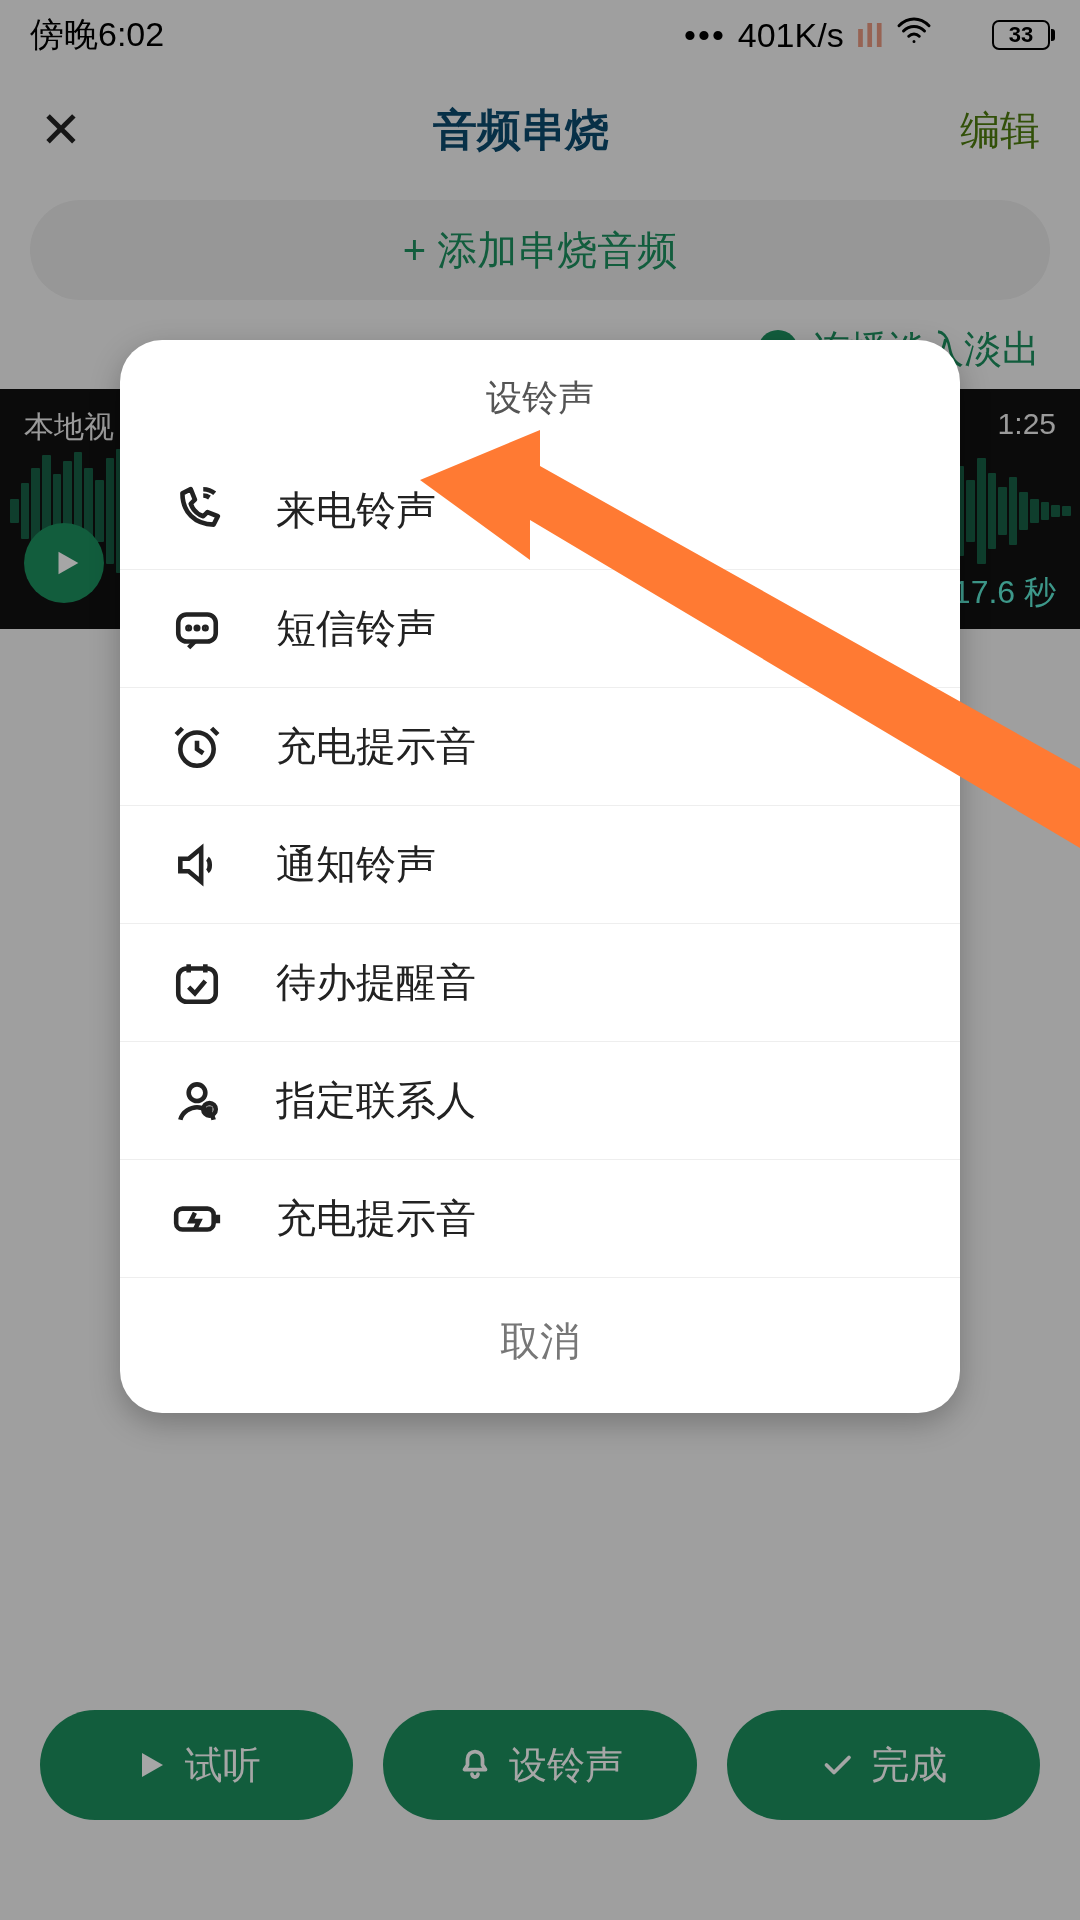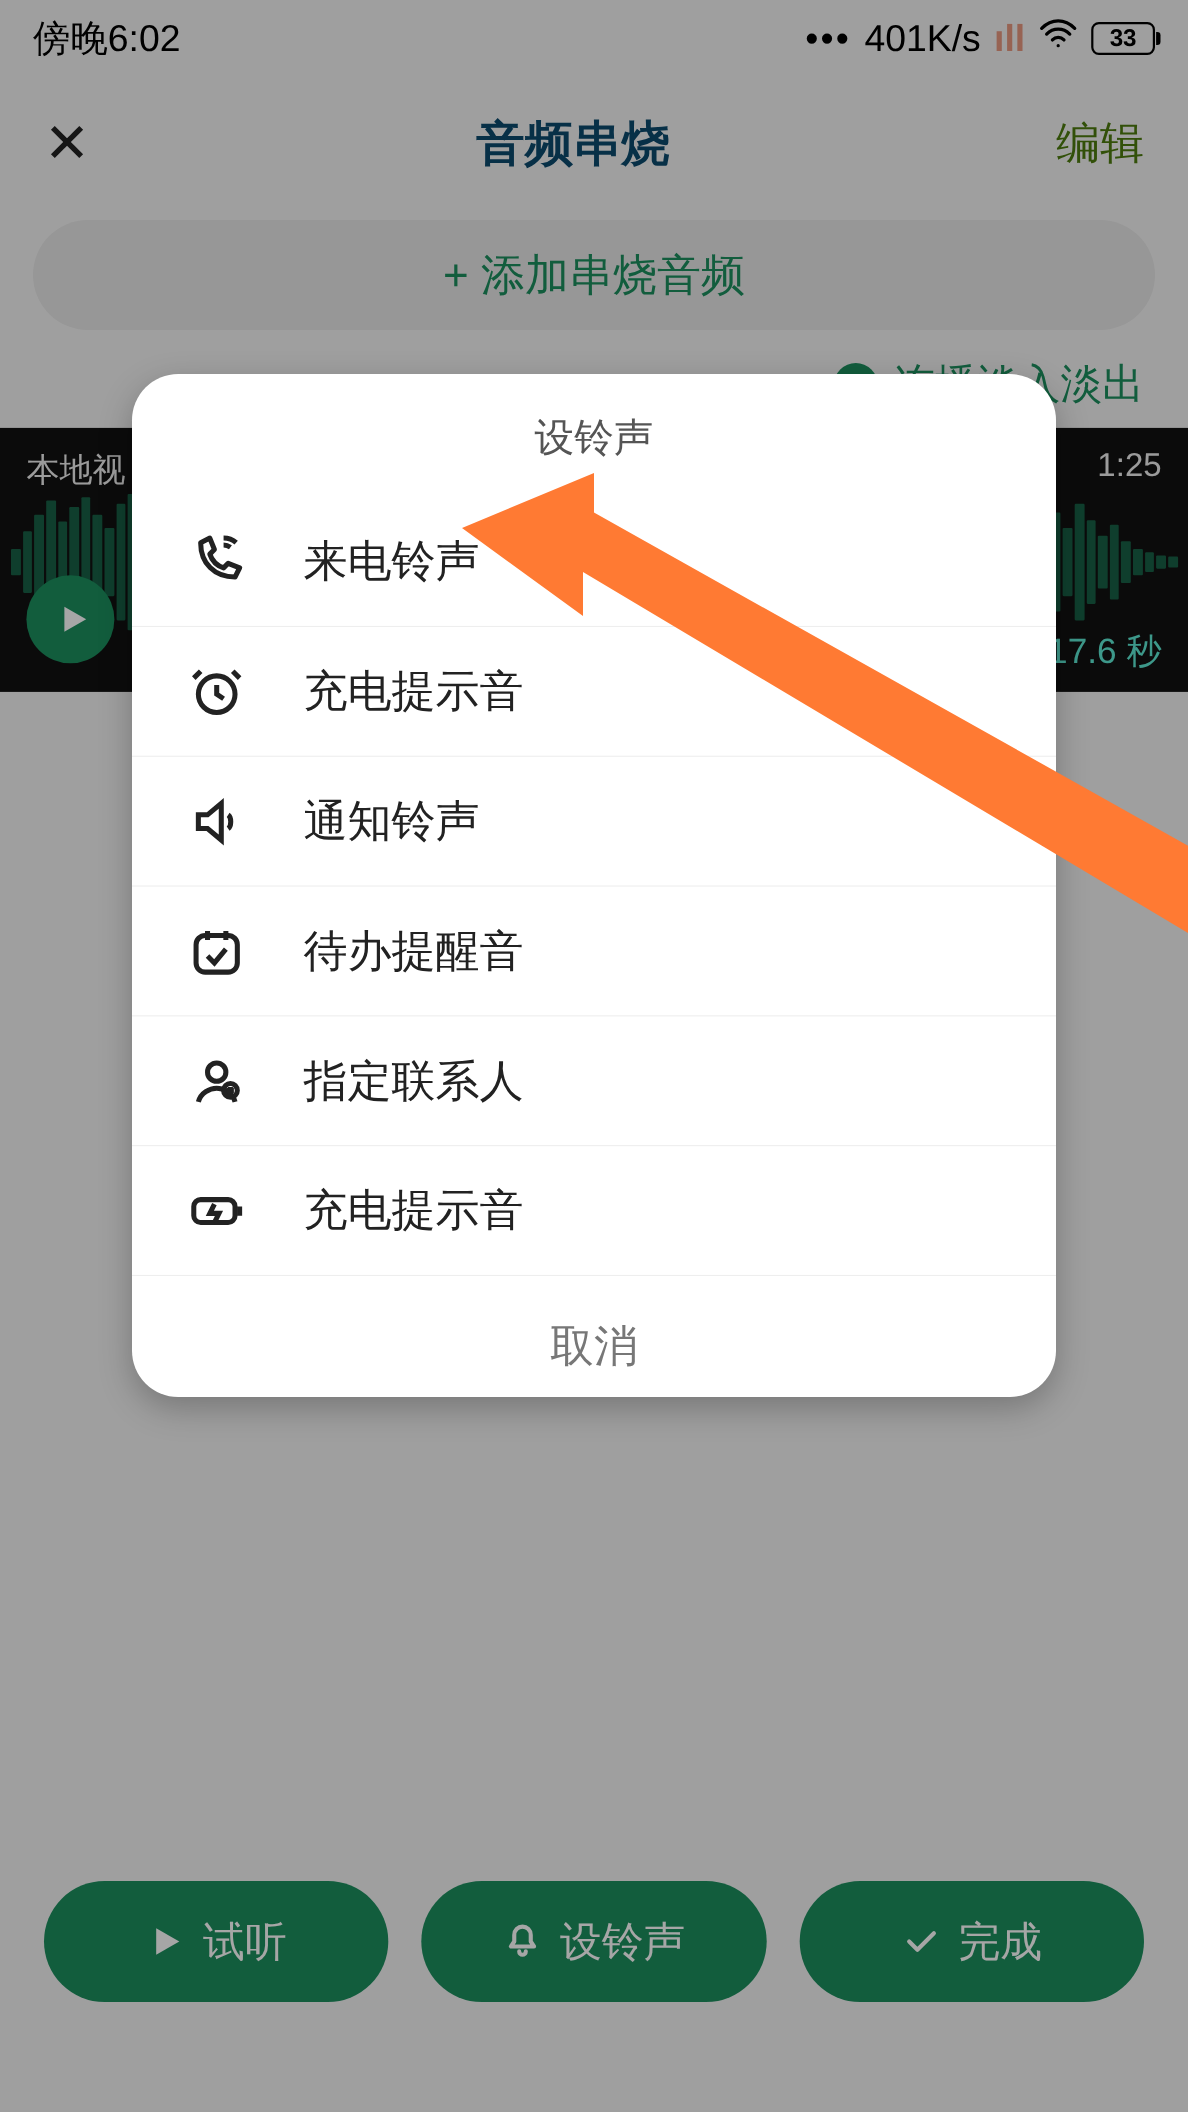--- a/index.html
+++ b/index.html
@@ -10,21 +10,21 @@
     }
     
     .status-bar {
       height: 70px; display: flex; justify-content: space-between; align-items: center;
       padding: 0 30px; background: #f5f5f5; color: #000; font-size: 34px; font-weight: 500;
     }
     .status-right { display: flex; align-items: center; gap: 12px; }
     .status-right .dots { letter-spacing: 2px; }
     .signal { color: #e89880; font-weight: 600; }
     .wifi-icon svg { width: 36px; height: 36px; }
-    .battery { display: flex; align-items: center; gap: 4px; }
+    .battery { display: flex; align-items: center; gap: 4px; margin-left: 48px; }
     .battery-body {
       width: 58px; height: 30px; border: 2.5px solid #000; border-radius: 7px;
       position: relative; display: flex; align-items: center;
     }
     .battery-body::after {
       content: ""; position: absolute; right: -7px; top: 7px; width: 4px; height: 12px;
       background: #000; border-radius: 0 3px 3px 0;
     }
     .battery-fill { height: 100%; width: 33%; border-radius: 4px 0 0 4px; }
     .battery-num { font-size: 22px; position: absolute; width: 100%; text-align: center; font-weight: 600; }
@@ -101,21 +101,21 @@
     }
     .sheet-item {
       display: flex; align-items: center; height: 118px;
       padding: 0 50px; gap: 52px; border-top: 1px solid #eee;
       font-size: 40px; color: #222;
     }
     .sheet-item:nth-child(2) { border-top: none; }
     .sheet-icon { width: 54px; display: flex; align-items: center; justify-content: center; }
     .sheet-icon svg { width: 50px; height: 50px; fill: none; stroke: #222; stroke-width: 2.2; }
     .sheet-cancel {
-      text-align: center; padding: 36px 0 19px; font-size: 40px; color: #777;
+      text-align: center; padding: 36px 0 44px; font-size: 40px; color: #777;
       border-top: 1px solid #eee;
     }
 
     
     .arrow-anno {
       position: absolute; top: 420px; left: 360px; width: 760px; height: 480px;
       pointer-events: none;
     }
   </style>
 </head>
@@ -301,20 +301,32 @@
     <div class="sheet-item">
       <span class="sheet-icon">
         <svg viewBox="0 0 24 24">
             <path d="M5 4c0 9 6 15 15 15l2-4-5-2-2 2c-3-1-5-3-6-6l2-2-2-5-4 2z" stroke-linejoin="round"></path>
             <path d="M15 5c1 0 2 .3 3 1M15 2c2 0 4 .7 5.5 2"></path>
           </svg>
       </span>
       <span>来电铃声</span>
     </div>
 
+    <div class="sheet-item">
+      <span class="sheet-icon">
+        <svg viewBox="0 0 24 24">
+            <rect x="3" y="5" width="18" height="13" rx="4"></rect>
+            <path d="M8 21l3-3"></path>
+            <circle cx="8" cy="11.5" r="0.6" fill="#222"></circle>
+            <circle cx="12" cy="11.5" r="0.6" fill="#222"></circle>
+            <circle cx="16" cy="11.5" r="0.6" fill="#222"></circle>
+          </svg>
+      </span>
+      <span>短信铃声</span>
+    </div>
 
     <div class="sheet-item">
       <span class="sheet-icon">
         <svg viewBox="0 0 24 24">
             <circle cx="12" cy="13" r="8"></circle>
             <path d="M12 9v4l3 2M5 3L2 6M19 3l3 3"></path>
           </svg>
       </span>
       <span>充电提示音</span>
     </div>

